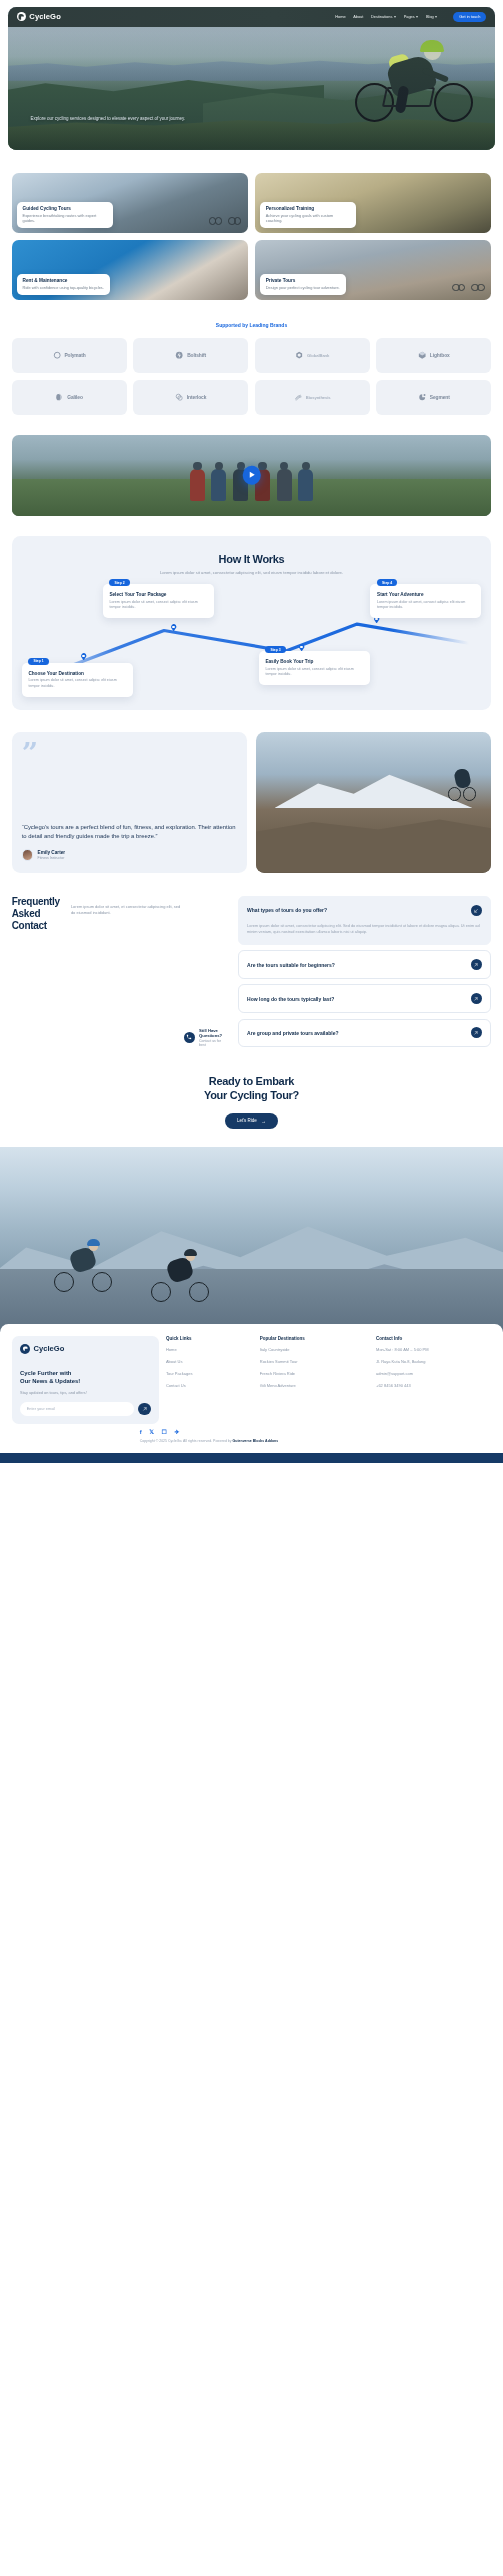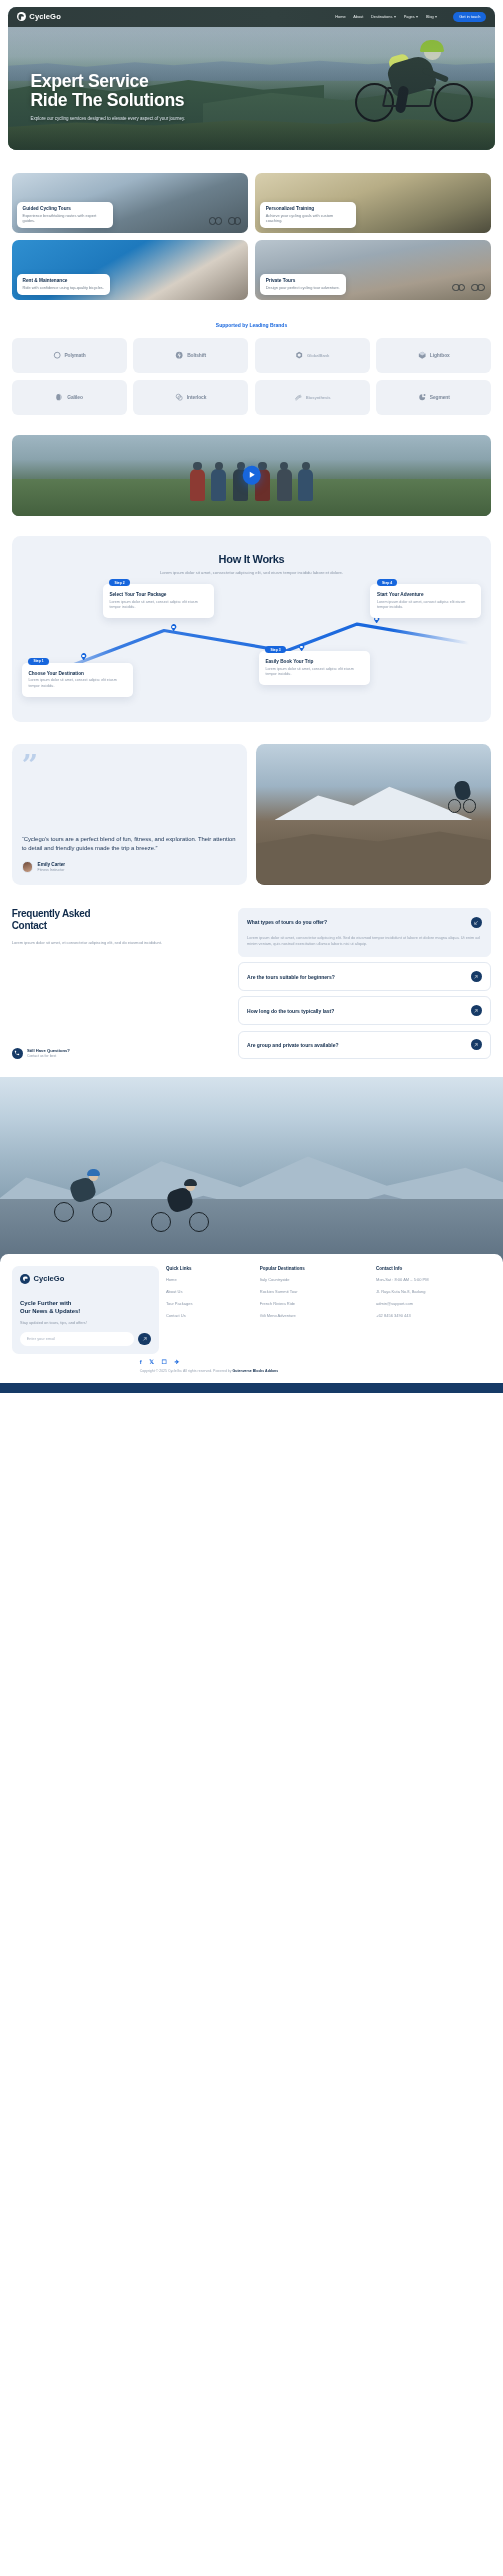--- a/index.html
+++ b/index.html
@@ -107,21 +107,21 @@
   .video .per.c{background:#2f3f48;}
   .video .per.d{background:#6b2f2a;}
   .video .per.e{background:#3d4a55;}
   .play{position:absolute;left:50%;top:50%;transform:translate(-50%,-50%);width:18.5px;height:18.5px;
     border-radius:50%;background:#1766dd;display:flex;align-items:center;justify-content:center;
     box-shadow:0 1.7px 8.4px rgba(23,102,221,.5);}
   .play .tri{width:0;height:0;border-left:5.9px solid #fff;border-top:3.8px solid transparent;
     border-bottom:3.8px solid transparent;margin-left:1.7px;}
 
   
-  .how{margin:20px 11.7px 0 11.7px;background:#eef2f8;border-radius:8.4px;padding:17px 10px 32px 10px;position:relative;
+  .how{margin:20px 11.7px 0 11.7px;background:#eef2f8;border-radius:8.4px;padding:17px 10px 20px 10px;position:relative;
     overflow:hidden;}
   .how h2{text-align:center;font-size:11px;font-weight:700;color:#0f2a4a;letter-spacing:-0.3px;}
   .how .sub{text-align:center;font-size:4.2px;color:#8b97a8;margin-top:5.9px;line-height:1.6;}
   .map-area{position:relative;height:101px;margin-top:11.7px;}
   .route{position:absolute;inset:0;}
   .pin{position:absolute;width:5.9px;height:7.6px;}
   .pin i{position:absolute;inset:0;background:#1766dd;border-radius:50% 50% 50% 50%/60% 60% 40% 40%;
     clip-path:polygon(50% 100%,100% 42%,86% 12%,50% 0,14% 12%,0 42%);}
   .pin u{position:absolute;left:1.7px;top:1.7px;width:2.5px;height:2.5px;border-radius:50%;background:#fff;}
   .step{position:absolute;background:#fff;border-radius:5px;padding:5.9px 6.7px 6.7px 6.7px;width:111px;
@@ -162,21 +162,21 @@
   
   .faq{margin:23.5px 11.7px 0 11.7px;display:grid;grid-template-columns:0.92fr 1.08fr;gap:10px;}
   .faq h2{font-size:10px;font-weight:700;line-height:1.2;color:#0f2a4a;letter-spacing:-0.3px;}
   .faq .lead{font-size:4px;color:#8b97a8;margin-top:7.6px;line-height:1.6;}
   .still{display:flex;align-items:center;gap:4.2px;margin-top:auto;}
   .still .ic{width:11px;height:11px;border-radius:50%;background:#163a66;display:flex;align-items:center;
     justify-content:center;flex:none;}
   .still .ic svg{width:5.9px;height:5.9px;fill:#fff;}
   .still .t1{font-size:4.2px;font-weight:700;color:#0f2a4a;}
   .still .t2{font-size:3.5px;color:#8b97a8;margin-top:0.8px;}
-  .faq-left{display:flex;flex-direction:column;}
+  .faq-left{display:flex;}
   .acc{display:flex;flex-direction:column;gap:5.9px;}
   .acc-item{background:#fff;border:0.8px solid #e3e9f1;border-radius:5.9px;padding:7.6px 8.4px;}
   .acc-item.open{background:#eef2f8;border-color:#eef2f8;}
   .acc-head{display:flex;align-items:center;justify-content:space-between;gap:6.7px;}
   .acc-head h4{font-size:5px;font-weight:700;color:#0f2a4a;}
   .acc-btn{width:11px;height:11px;border-radius:50%;background:#163a66;display:flex;align-items:center;
     justify-content:center;flex:none;}
   .acc-btn svg{width:5.9px;height:5.9px;stroke:#fff;fill:none;stroke-width:2;}
   .acc-body{font-size:3.9px;color:#98a3b3;line-height:1.7;margin-top:6.7px;}
 
@@ -256,22 +256,20 @@
       <div class="frame"></div>
         <div class="pack"></div>
         <div class="body"></div>
       <div class="leg"></div>
         <div class="arm"></div>
       <div class="head"></div>
         <div class="helmet"></div>
     </div>
     <div class="shade"></div>
     <div class="hero-text">
-      <h1><span>Expert Service</span><br>
-          <span>Ride The Solutions</span></h1>
       <p>Explore our cycling services designed to elevate every aspect of your journey.</p>
     </div>
   </div>
 
   <div class="nav">
     <div class="brand">
       <span class="logo-mark"></span>
       <span class="brand-name">CycleGo</span>
     </div>
     <div class="nav-links">
@@ -562,20 +560,28 @@
           <span class="acc-btn">
             <svg viewBox="0 0 24 24">
                 <path d="M7 17 L17 7 M9 7 h8 v8" stroke-linecap="round" stroke-linejoin="round"></path>
               </svg>
           </span>
         </div>
       </div>
     </div>
   </div>
 
+  <div class="cta">
+    <h2><span>Ready to Embark</span><br>
+        <span>Your Cycling Tour?</span></h2>
+    <span class="btn">
+      <span>Let's Ride</span>
+      <span class="ar">→</span>
+    </span>
+  </div>
 
   <div class="bottom-img">
     <div class="mtn"></div>
       <div class="mtn2"></div>
       <div class="road"></div>
     <div class="rider2 one">
       <div class="wl l"></div>
         <div class="wl r"></div>
         <div class="bd"></div>
         <div class="hd"></div>

